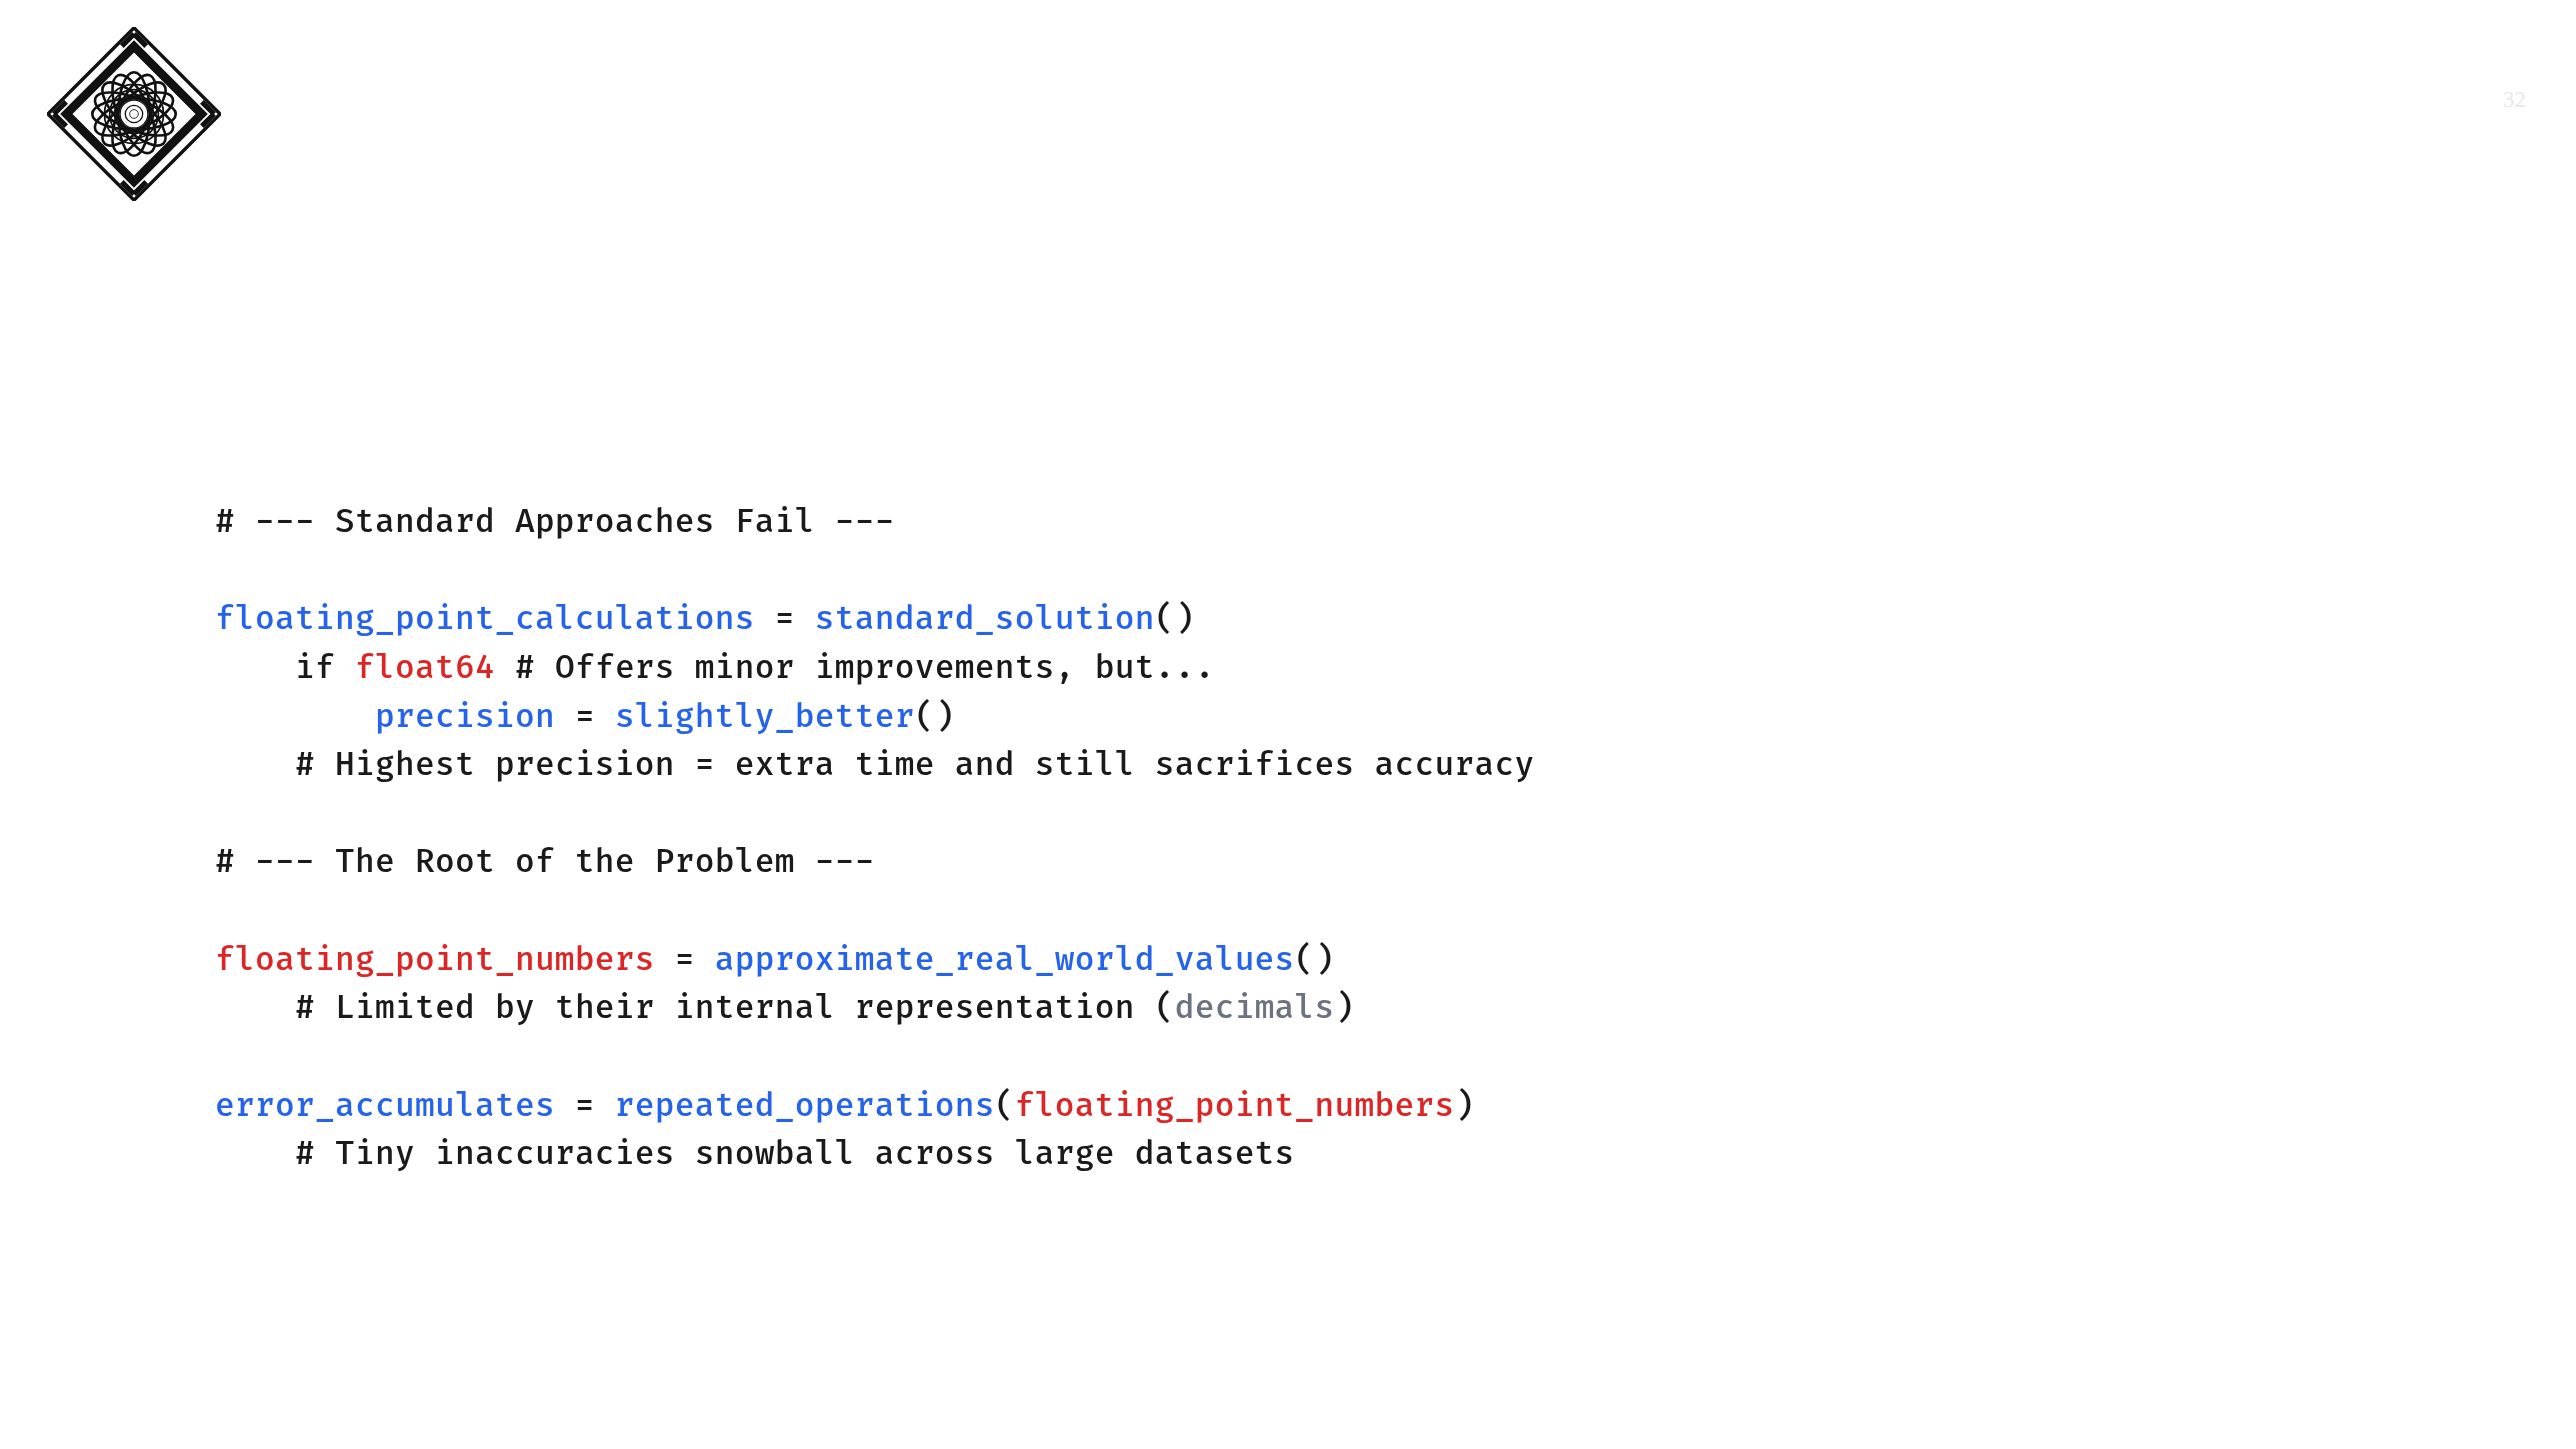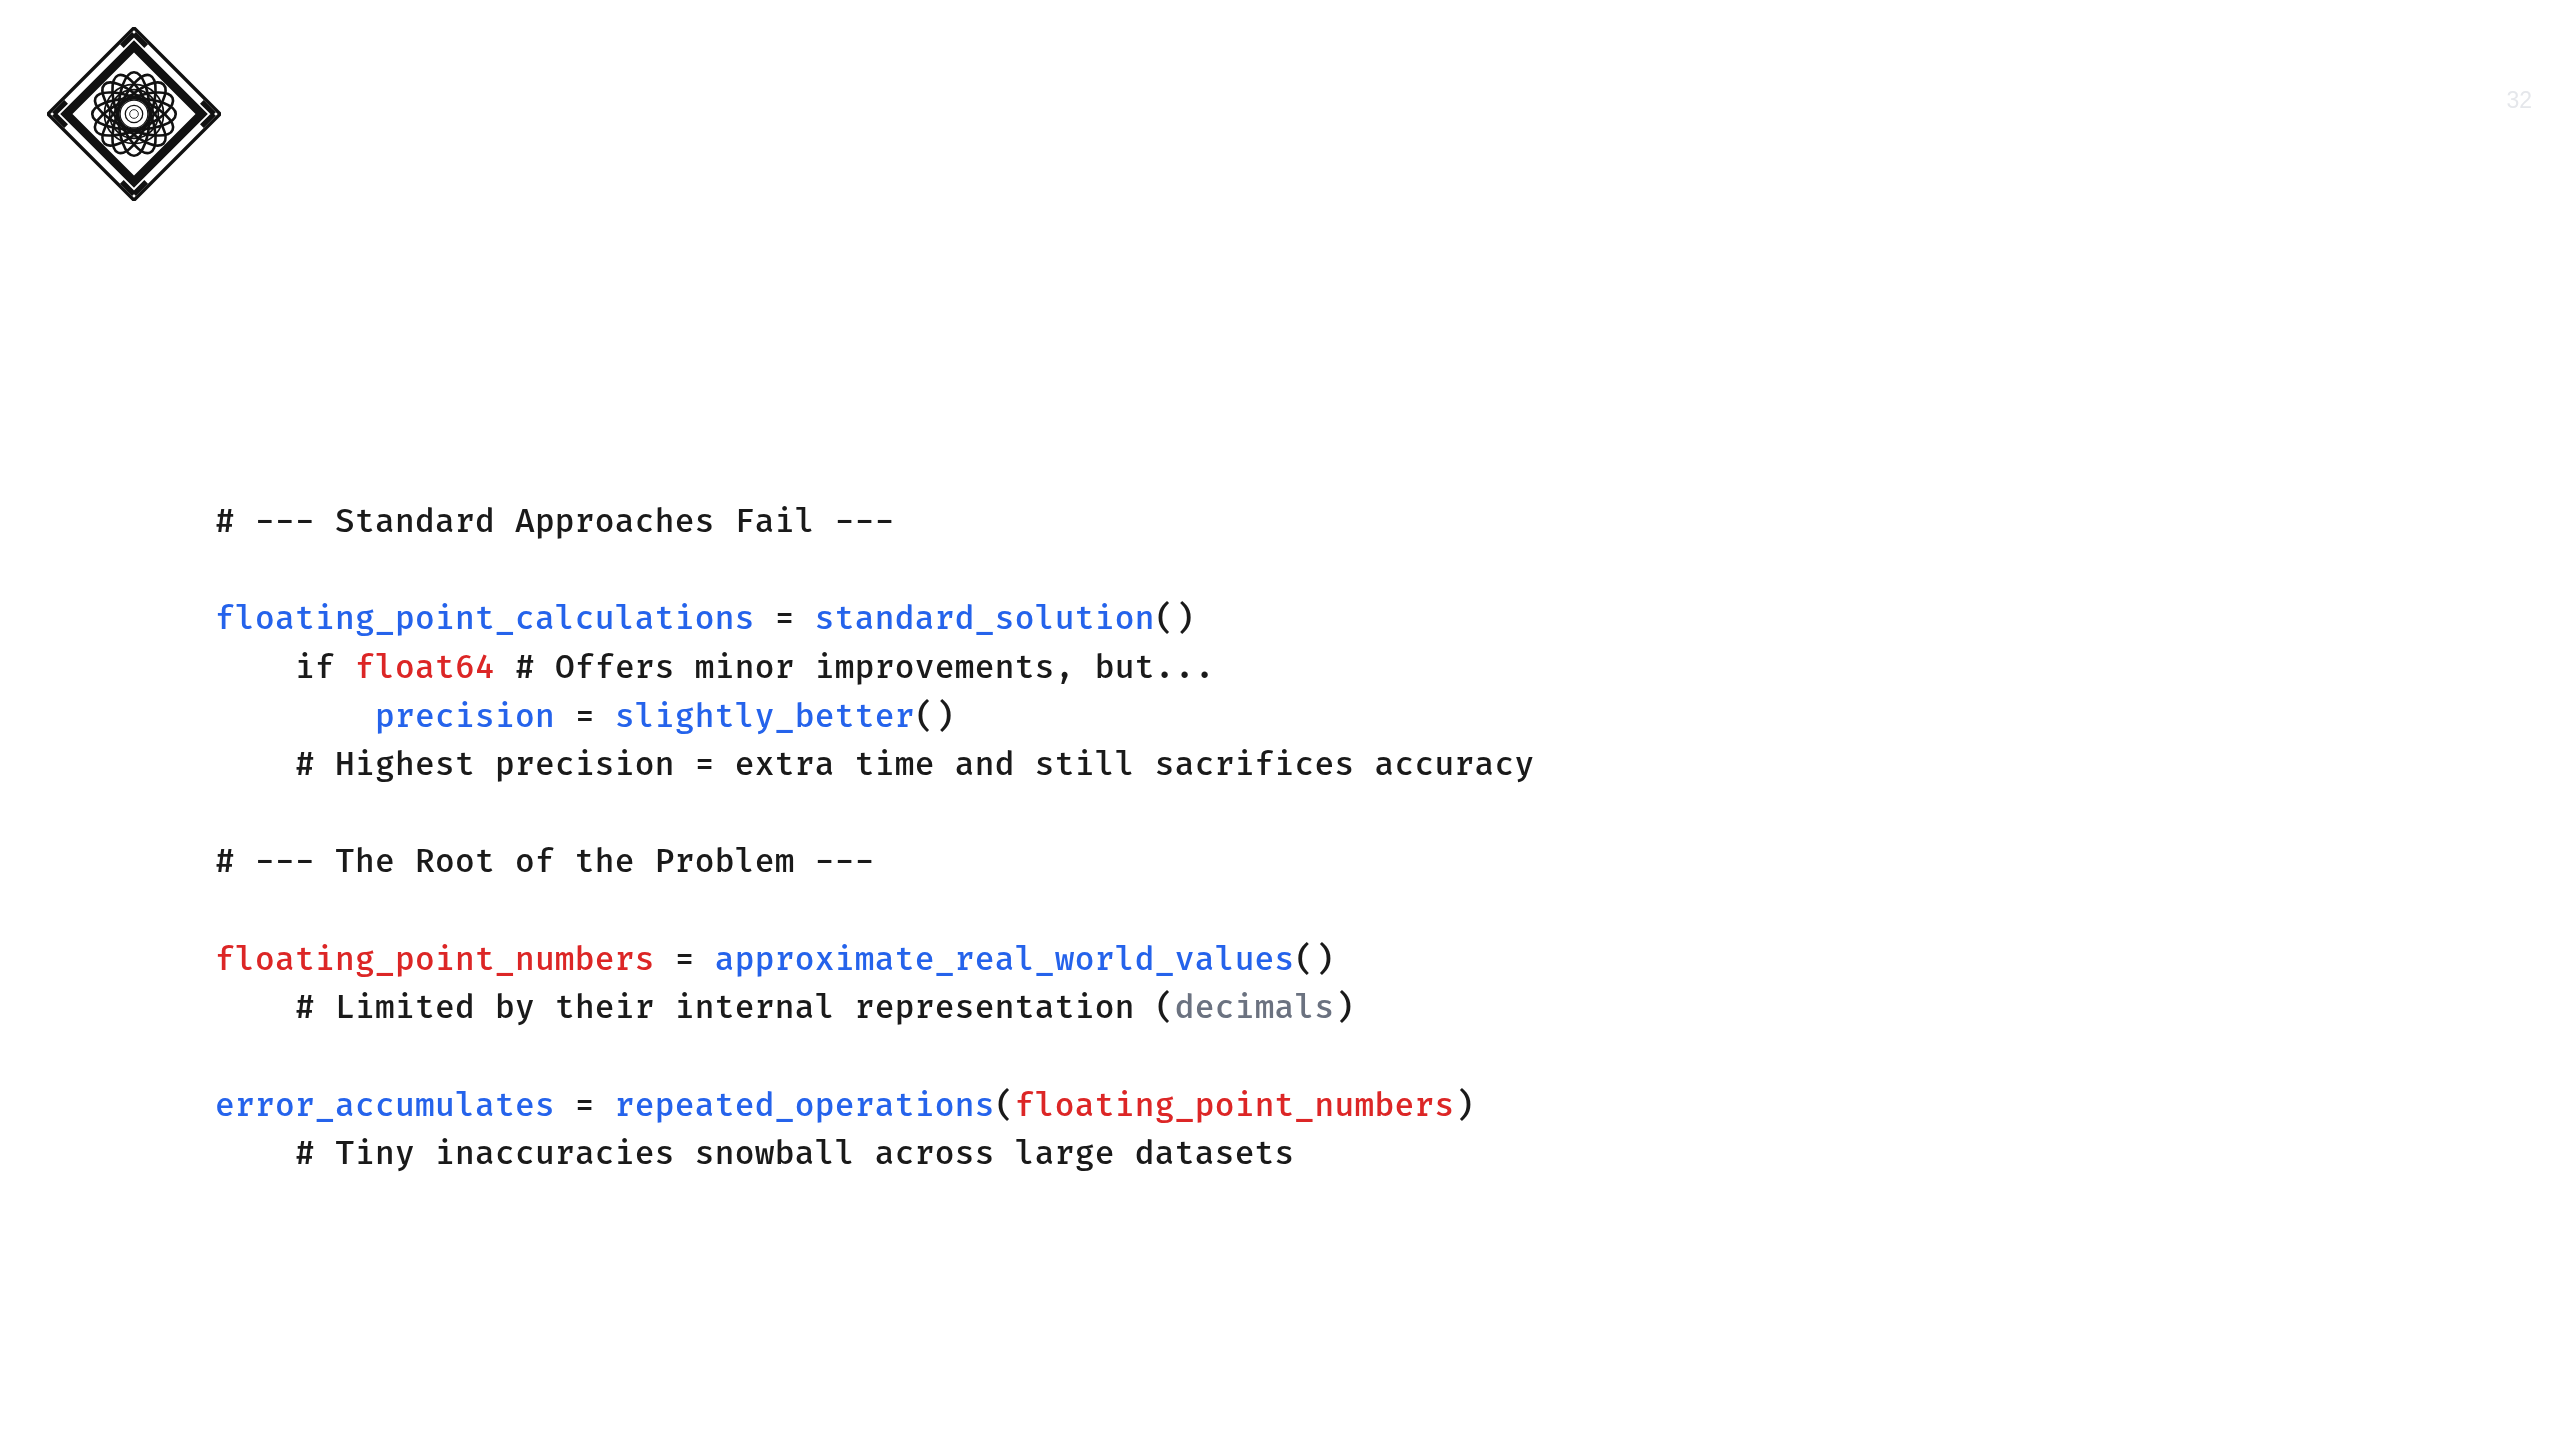--- a/index.html
+++ b/index.html
@@ -32,22 +32,22 @@
   .tok-comment  { color: #1a1a1a; }
   .tok-var-blue { color: #2563eb; }
   .tok-var-red  { color: #dc2626; }
   .tok-func     { color: #2563eb; }
   .tok-kw       { color: #1a1a1a; }
   .tok-paren    { color: #1a1a1a; }
   .tok-dim      { color: #6b7280; }
   .page-num {
     position: absolute;
     top: 87px;
-    right: 44px;
-    font-family: Liberation Sans, sans-serif;
+    right: 50px;
+    font-family: Liberation Serif, serif;
     font-size: 23px;
     color: #e5e7eb;
     font-weight: 400;
   }
 </style>
 </head>
 <body>
 
 <div class="logo">
   <svg viewBox="0 0 200 200" width="174" height="174">

